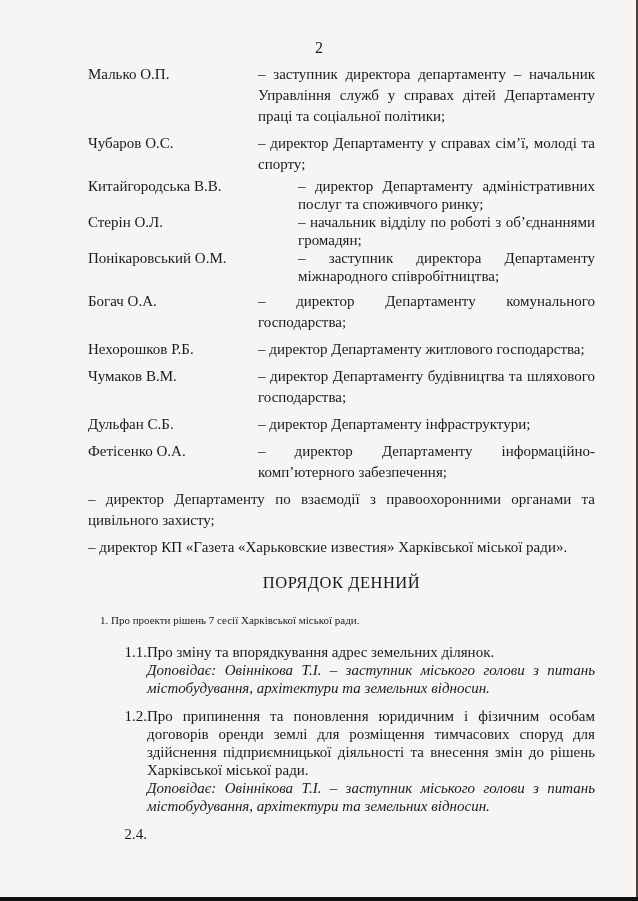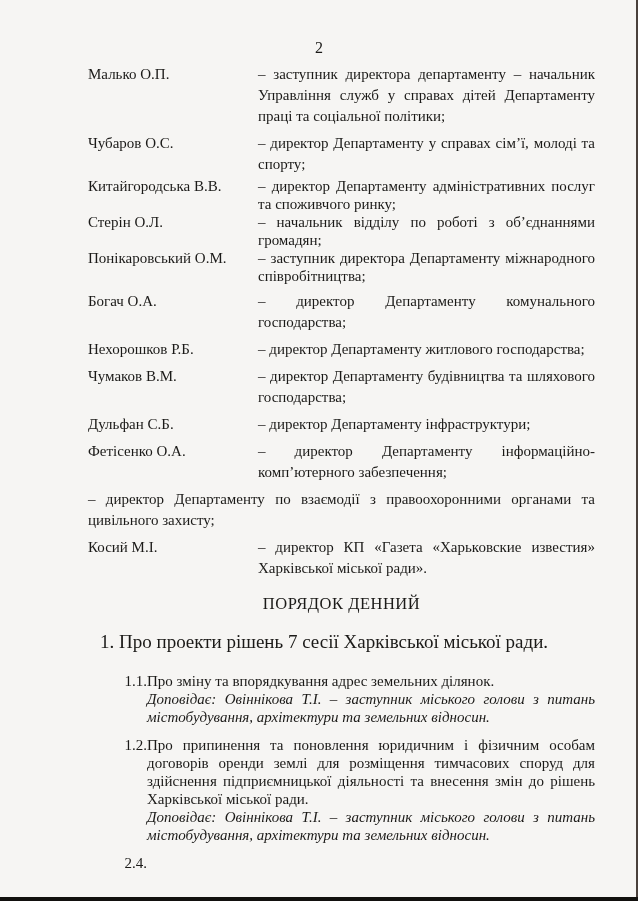--- a/index.html
+++ b/index.html
@@ -26,33 +26,33 @@
     position: absolute; top: 38px; left: 0; width: 638px;
     text-align: center; font-size: 16px; line-height: 20px;
   }
   .content {
     position: absolute; left: 88px; top: 64px; width: 507px;
   }
   .row { display: flex; margin-bottom: 6px; }
   .row .name { flex: 0 0 170px; width: 170px; font-size: 15px; line-height: 21px; }
   .row .role { flex: 1; font-size: 15px; line-height: 21px; text-align: justify; }
   .row.gap-xs { margin-bottom: 2px; }
-  .row.tight { margin-bottom: 0; }
+  .row.tight { margin-bottom: 0; gap: 40px; }
   .row.tight .name, .row.tight .role { line-height: 18px; }
   .row.gap-after { margin-bottom: 6px; }
   .agenda-heading {
     margin: 14px 0 16px;
     text-align: center;
     font-size: 16.5px; line-height: 22px;
     letter-spacing: 0.5px;
   }
   .intro {
-    font-size: 19px; line-height: 21px;
+    font-size: 11px; line-height: 21px;
     text-indent: 12px;
-    margin-bottom: 20px;
+    margin-bottom: 12px;
   }
   .item { display: flex; margin-bottom: 10px; }
   .item .num { flex: 0 0 59px; width: 59px; font-size: 15px; line-height: 18px; text-align: right; }
   .item .body { flex: 1; }
   .item .title {
     font-weight: normal; font-size: 15px; line-height: 18px;
     text-align: justify;
   }
   .item .title.stretch { text-align-last: justify; }
   .item .speaker {
@@ -107,21 +107,20 @@
         <div class="role">– директор Департаменту інфраструктури;</div>
       </div>
       <div class="row">
         <div class="name">Фетісенко О.А.</div>
         <div class="role">– директор Департаменту інформаційно-комп’ютерного забезпечення;</div>
       </div>
       <div class="row">
         <div class="role">– директор Департаменту по взаємодії з правоохоронними органами та цивільного захисту;</div>
       </div>
       <div class="row">
-        <div class="name">Косий М.І.</div>
         <div class="role">– директор КП «Газета «Харьковские известия» Харківської міської ради».</div>
       </div>
     </div>
 
     <div class="agenda-heading">ПОРЯДОК ДЕННИЙ</div>
 
     <div class="intro">1. Про проекти рішень 7 сесії Харківської міської ради.</div>
 
     <div>
       <div class="item">

